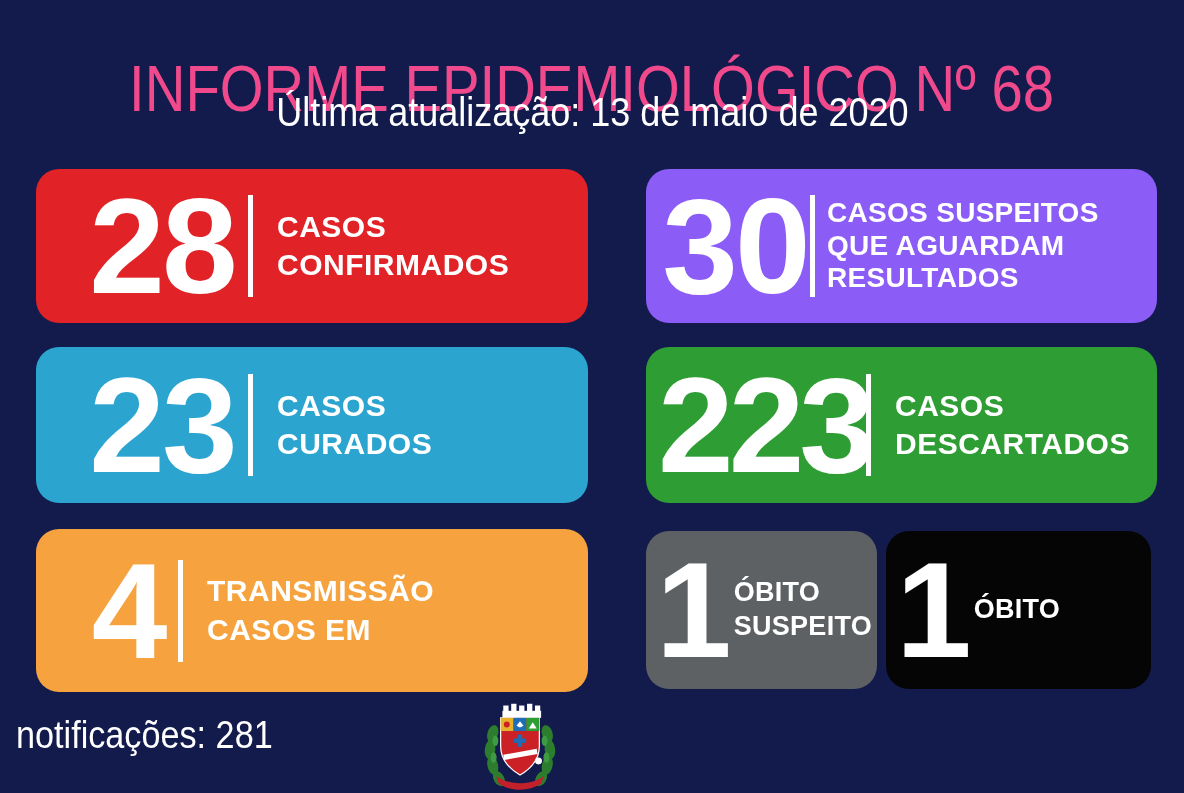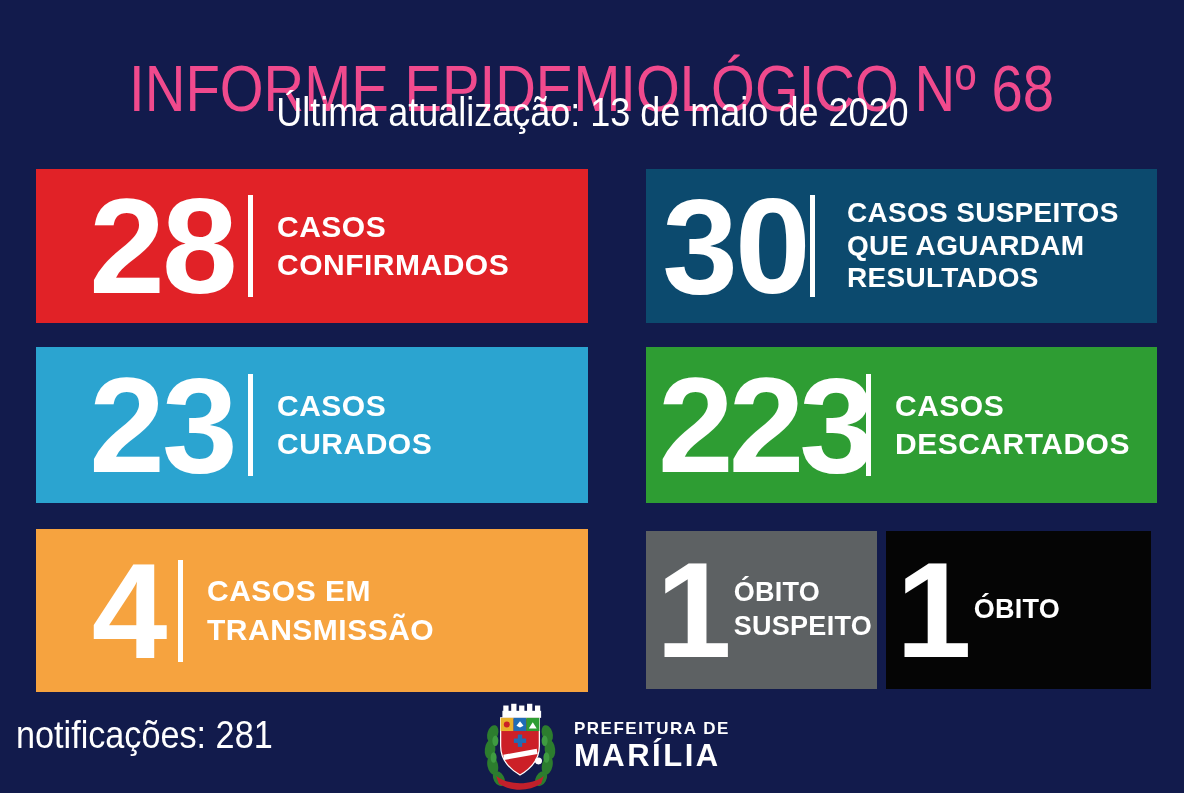--- a/index.html
+++ b/index.html
@@ -17,41 +17,41 @@
     line-height:1.0;white-space:nowrap;
   }
   .title-inner{display:inline-block;transform:scaleX(.88);transform-origin:center;}
   .subtitle{
     position:absolute;top:90px;left:0;width:1184px;
     text-align:center;color:#ffffff;font-size:40px;line-height:1.1;white-space:nowrap;
   }
   .subtitle-inner{display:inline-block;transform:scaleX(.9);transform-origin:center;}
   
   .card{
-    position:absolute;display:flex;align-items:center;color:#fff;
+    position:absolute;display:flex;align-items:center;color:#fff;border-radius:23px;
   }
   .num{
     font-weight:bold;font-size:136px;line-height:1;text-align:center;
     letter-spacing:-3px;flex:none;
   }
   .divider{width:5px;height:102px;background:#fff;flex:none;}
   .label{font-weight:bold;font-size:30px;line-height:1.28;letter-spacing:.5px;margin-left:24px;}
   .label .line{display:block;white-space:nowrap;}
 
   #card-confirmados{left:36px;top:169px;width:552px;height:154px;background:#e12227;}
-  #card-suspeitos  {left:646px;top:169px;width:511px;height:154px;background:#0c4a6e;}
+  #card-suspeitos  {left:646px;top:169px;width:511px;height:154px;background:#8b5cf6;}
   #card-curados    {left:36px;top:347px;width:552px;height:156px;background:#2ba4d0;}
   #card-descartados{left:646px;top:347px;width:511px;height:156px;background:#2e9d33;}
   #card-transmissao{left:36px;top:529px;width:552px;height:163px;background:#f6a33f;}
   #card-obito-suspeito  {left:646px;top:531px;width:231px;height:158px;background:#5d6163;}
   #card-obito-confirmado{left:886px;top:531px;width:265px;height:158px;background:#050505;}
 
   #card-confirmados .num,#card-curados .num{width:172px;margin-left:40px;}
   #card-suspeitos .num{width:150px;margin-left:14px;}
-  #card-suspeitos .label{font-size:28px;line-height:1.17;margin-left:32px;letter-spacing:.3px;}
+  #card-suspeitos .label{font-size:28px;line-height:1.17;margin-left:12px;letter-spacing:.3px;}
   #card-descartados .num{width:208px;margin-left:12px;letter-spacing:-5px;}
   #card-transmissao .num{width:100px;margin-left:42px;}
   .card-small .num{margin-left:10px;letter-spacing:-6px;}
   .card-small .label{margin-left:8px;font-size:27px;line-height:1.25;letter-spacing:.3px;}
 
   
   .notifications{
     position:absolute;left:16px;top:714px;
     font-weight:normal;font-size:38px;white-space:nowrap;
   }
@@ -102,22 +102,22 @@
   <span class="label">
     <span class="line">CASOS</span>
     <span class="line">DESCARTADOS</span>
   </span>
 </section>
 
 <section class="card" id="card-transmissao">
   <span class="num">4</span>
   <span class="divider"></span>
   <span class="label">
+    <span class="line">TRANSMISSÃO</span>
     <span class="line">CASOS EM</span>
-    <span class="line">TRANSMISSÃO</span>
   </span>
 </section>
 
 <section class="card card-small" id="card-obito-suspeito">
   <span class="num">1</span>
   <span class="label">
     <span class="line">ÓBITO</span>
     <span class="line">SUSPEITO</span>
   </span>
 </section>
@@ -169,17 +169,13 @@
 
     <rect x="42.5" y="37" width="5" height="14" fill="#1f6db6"></rect>
     <rect x="38" y="41.5" width="14" height="5" fill="#1f6db6"></rect>
 
     <path d="M26 60 L64 53 L65 59 L27 66 z" fill="#ffffff"></path>
 
     <circle cx="66" cy="67" r="4" fill="#ffffff"></circle>
 
     <path d="M18 84 C32 95 58 95 72 84 L69 93 C55 102 35 102 21 93 Z" fill="#c2202b"></path>
   </svg>
-  <div class="logo-text">
-    <div class="logo-line1">PREFEITURA DE</div>
-    <div class="logo-line2">MARÍLIA</div>
-  </div>
 </div>
 
 </body></html>

